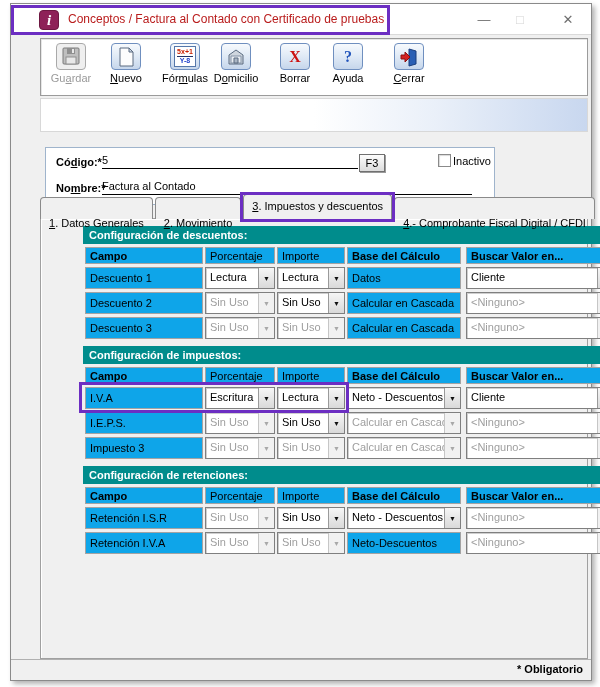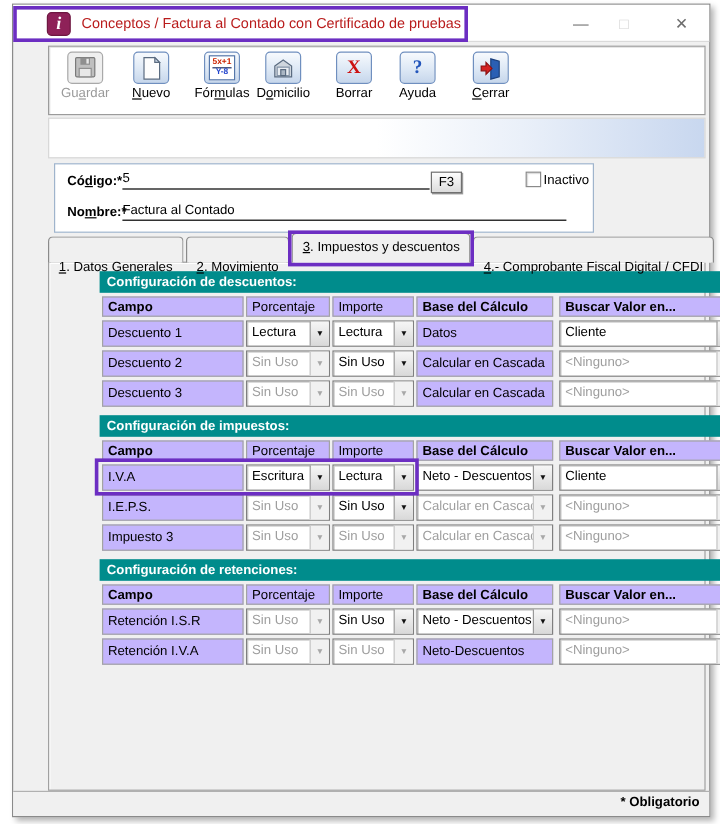--- a/index.html
+++ b/index.html
@@ -43,21 +43,21 @@
                  border:1px solid #5577aa; padding:1px 2px; }
   .formula-box .ft { color:#cc2200; border-bottom:1px solid #223366; }
   .formula-box .fb { color:#2244cc; }
 
   
   .band { position:absolute; left:29px; top:94px; width:548px; height:34px;
           border:1px solid #d8d8d8;
           background:linear-gradient(90deg,#ffffff 0%,#ffffff 50%,#eaf0f9 72%,#c8d7ef 100%); }
 
   
-  .formbox { position:absolute; left:34px; top:132px; width:450px; height:58px;
+  .formbox { position:absolute; left:34px; top:143px; width:450px; height:58px;
              background:#ffffff; border:1px solid #9fb4cc; }
   .flabel { position:absolute; font-size:11px; font-weight:bold; color:#000; }
   .fvalue { position:absolute; font-size:11px; color:#000; border-bottom:1px solid #000; height:15px; }
   .f3btn { position:absolute; left:313px; top:6px; width:26px; height:18px; font-size:11px;
            text-align:center; line-height:16px; background:linear-gradient(#fdfdfd,#dcdcdc);
            border:1px solid #707070; box-shadow:1px 1px 0 #9a9a9a; cursor:default; }
   .chkwrap { position:absolute; left:392px; top:6px; display:flex; align-items:center; gap:2px; }
   .chk { width:13px; height:13px; background:#fff; border:1px solid #8a8a8a; box-shadow:inset 1px 1px 1px #d9d9d9; }
   .chklbl { font-size:11px; color:#000; }
 
@@ -75,21 +75,21 @@
            background:#f0f0f0; border:1px solid #a0a0a0; box-shadow:inset 1px 1px 0 #ffffff; z-index:2; }
   .section { position:absolute; left:6px; width:537px;margin-left:36px; }
   .sec-title { height:18px; background:#008c8c; color:#ffffff; font-size:11px; font-weight:bold;
                line-height:18px; padding-left:6px; }
   .rows { margin-top:3px; padding-left:2px; }
   .trow { display:grid; grid-template-columns:118px 70px 68px 114px 151px; column-gap:2px;
           height:22px; margin-bottom:3px; position:relative; }
   .trow.thead { height:17px; }
   .trow > *:nth-child(5) { margin-left:3px; }
   .cell { display:flex; align-items:center; padding:0 4px; font-size:11px; color:#000;
-          background:#c4b5fd; border:1px solid #a3a3a3; white-space:nowrap; overflow:hidden; }
+          background:#0ea5e9; border:1px solid #a3a3a3; white-space:nowrap; overflow:hidden; }
   .cell.b { font-weight:bold; }
   .combo { display:flex; background:#ffffff; border:1px solid #7f7f7f;
            box-shadow:inset 1px 1px 0 #cfcfcf; cursor:default; }
   .combo .cval { flex:1; font-size:11px; color:#000; padding:3px 0 0 4px; white-space:nowrap; overflow:hidden; }
   .combo .cbtn { width:16px; border-left:1px solid #9a9a9a; background:linear-gradient(#f6f6f6,#d9d9d9);
                  display:flex; align-items:center; justify-content:center; font-size:7px; color:#111; }
   .combo.disabled .cval { color:#9e9e9e; }
   .combo.disabled .cbtn { background:#f1f1f1; color:#a8a8a8; border-left-color:#c6c6c6; }
   .hl-row { position:absolute; left:-6px; top:-5px; width:270px; height:31px;
             border:3px solid #6c2ec2; pointer-events:none; z-index:15; }

